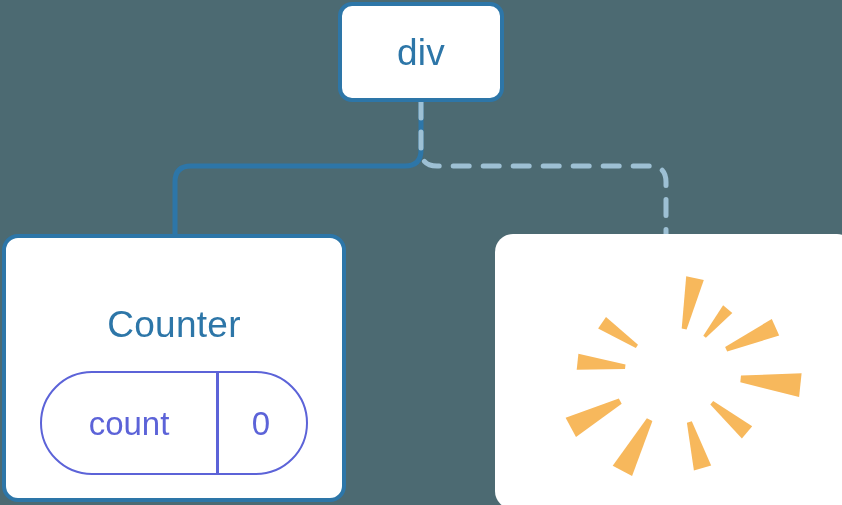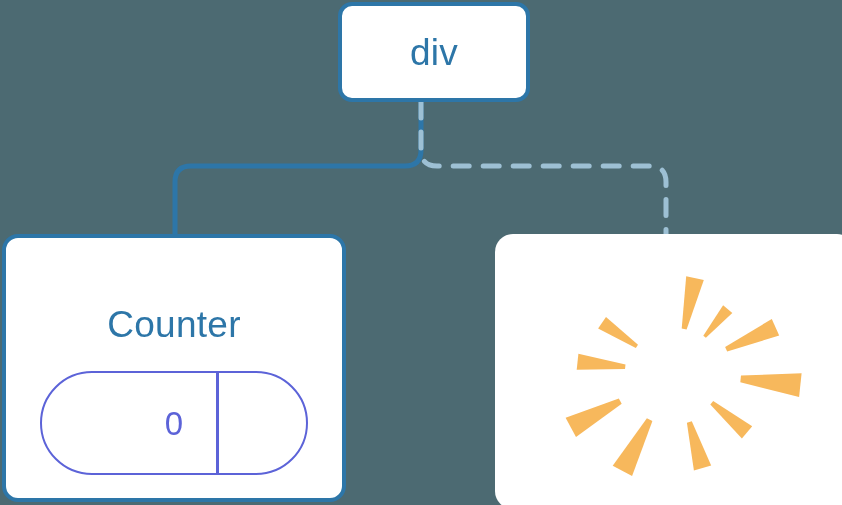--- a/index.html
+++ b/index.html
@@ -27,21 +27,21 @@
 
   
   .node {
     position: absolute;
     background: #ffffff;
     box-sizing: border-box;
   }
   .node-div {
     left: 338px;
     top: 2px;
-    width: 192px;
+    width: 166px;
     height: 100px;
     border: 4px solid #2d76a8;
     border-radius: 14px;
     display: flex;
     align-items: center;
     justify-content: center;
   }
   .node-counter {
     left: 2px;
     top: 234px;
@@ -127,20 +127,21 @@
   </svg>
 
   <div class="node node-div">
     <span class="node-label">div</span>
   </div>
 
   <div class="node node-counter">
     <span class="node-label">Counter</span>
 
     <div class="pill">
+      <span class="pill-key">count</span>
       <span class="pill-divider"></span>
       <span class="pill-val">0</span>
     </div>
   </div>
 
   <div class="node node-spark">
     <svg class="spark-svg" viewBox="0 0 360 275" xmlns="http://www.w3.org/2000/svg">
       <g id="spark-rays" fill="#f7b85c">
           <polygon points="191.6,95.5 208.8,46.0 191.2,42.2 186.7,94.4" fill="#f7b85c"></polygon>
           <polygon points="210.9,103.8 237.3,79.0 228.1,71.3 208.3,101.7" fill="#f7b85c"></polygon>

